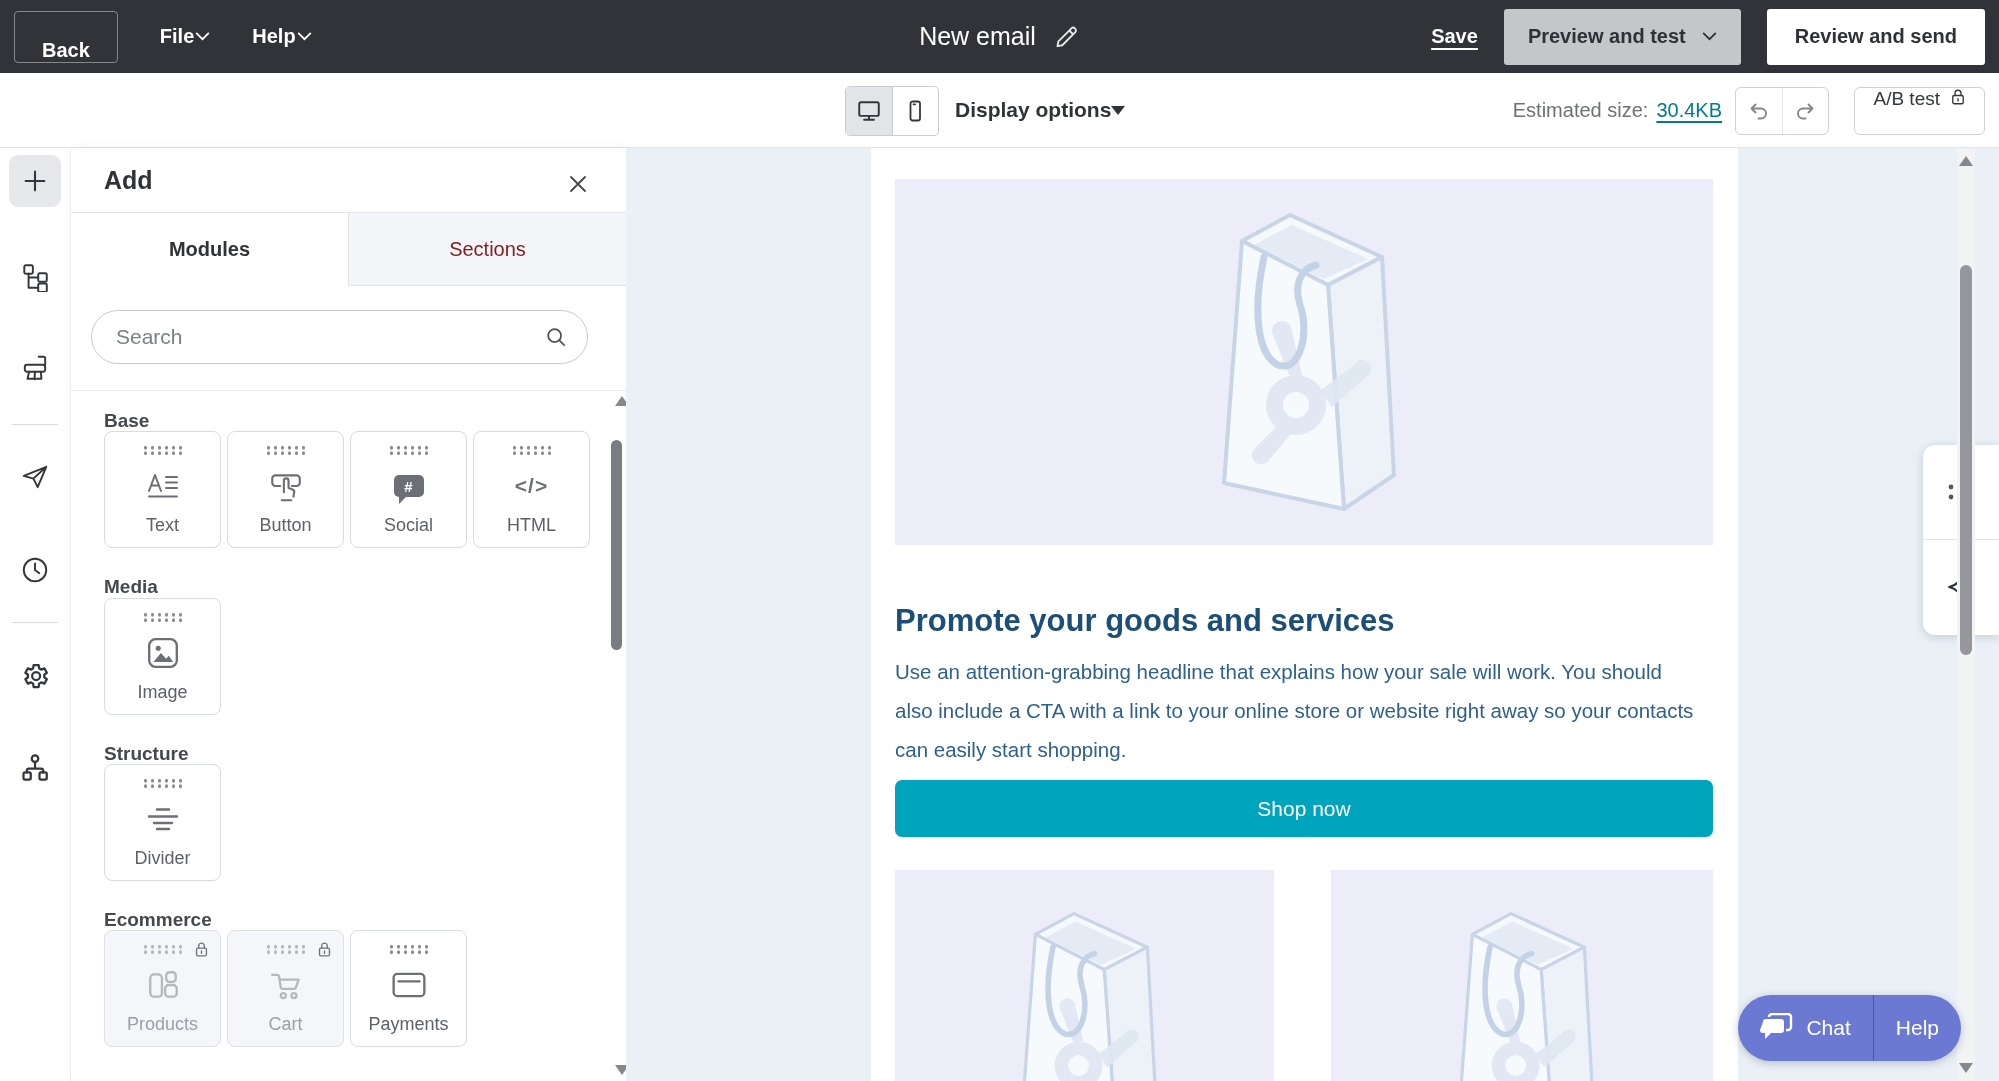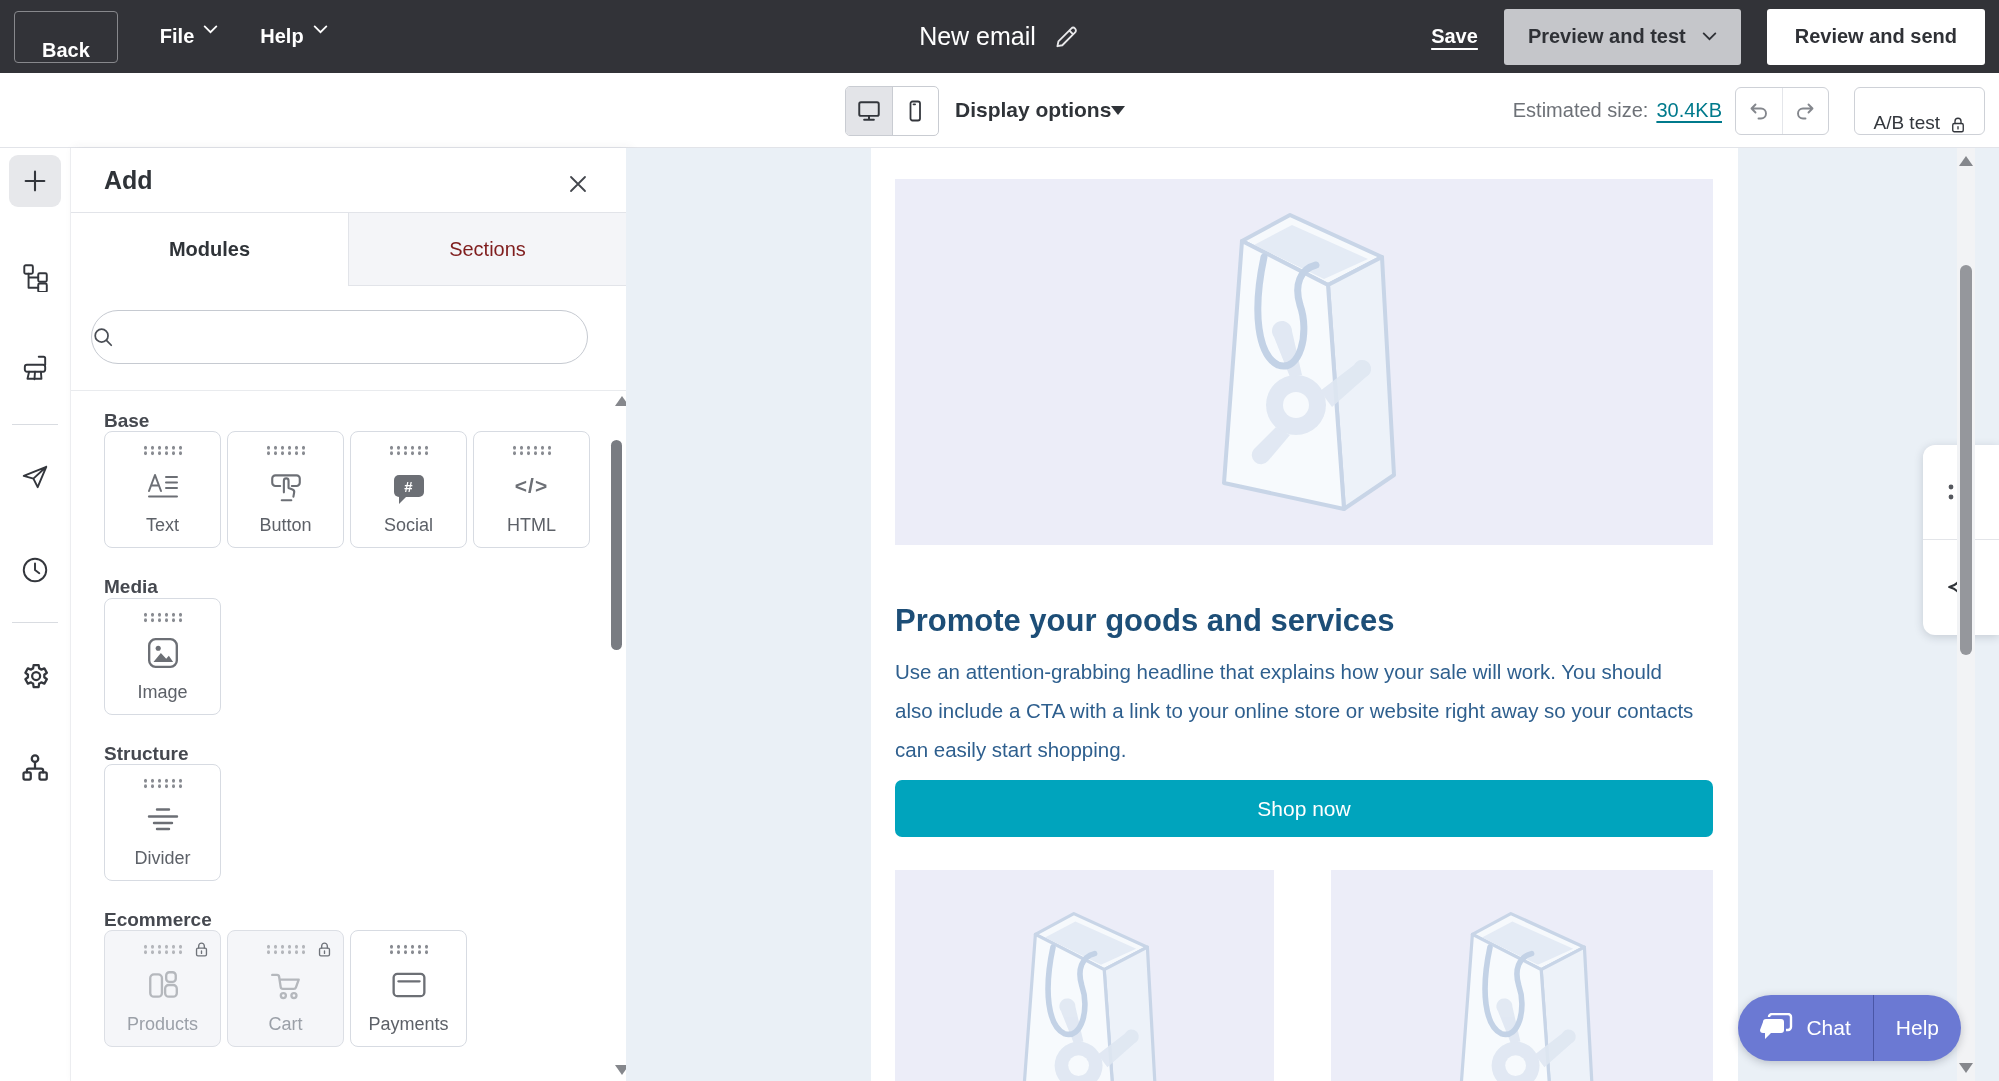--- a/index.html
+++ b/index.html
@@ -7,21 +7,21 @@
        font-family:"Liberation Sans",sans-serif;color:#33363c;
        -webkit-font-smoothing:antialiased;}
   svg{display:block}
   .st{fill:none;stroke:#33363c;stroke-width:1.8;stroke-linecap:round;stroke-linejoin:round}
 
   
   .topbar{position:absolute;left:0;top:0;width:100%;height:73px;background:#323338;
           display:flex;align-items:center;color:#fff;}
   .back-btn{margin-left:14px;height:50px;padding:0 27px;border:1px solid #87888c;border-radius:4px;
             display:flex;align-items:flex-end;font-size:20px;font-weight:700;cursor:pointer;}
-  .menu-item{display:flex;align-items:flex-start;gap:9px;font-size:20px;font-weight:700;margin-left:42px;cursor:pointer;}
+  .menu-item{display:flex;align-items:center;gap:1px;font-size:20px;font-weight:700;margin-left:42px;cursor:pointer;}
   .chev-w{width:15px;height:9px}
   .title-wrap{position:absolute;left:50%;transform:translateX(-50%);display:flex;align-items:center;gap:18px;}
   .doc-title{font-size:25px;font-weight:400;}
   .topbar-right{margin-left:auto;display:flex;align-items:center;gap:26px;margin-right:14px;}
   .save-link{font-size:20px;font-weight:700;text-decoration:underline;text-underline-offset:5px;cursor:pointer;}
   .btn-gray{height:56px;padding:0 24px;background:#c5c6ca;color:#2f3136;border-radius:3px;
             display:flex;align-items:center;gap:16px;font-size:20px;font-weight:700;cursor:pointer;}
   .btn-white{height:56px;padding:0 28px;background:#fff;color:#2f3136;border-radius:3px;
              display:flex;align-items:center;font-size:20px;font-weight:700;cursor:pointer;}
 
@@ -36,21 +36,21 @@
   .display-opts{position:absolute;left:955px;top:0;height:74px;display:flex;align-items:center;
                 font-size:21px;font-weight:700;color:#2f3338;cursor:pointer;}
   .caret{width:0;height:0;border-left:7px solid transparent;border-right:7px solid transparent;border-top:9px solid #2f3338;}
   .est{position:absolute;right:277px;top:0;height:74px;display:flex;align-items:center;gap:8px;font-size:20px;color:#6d7177;}
   .est b{color:#007a8c;font-weight:400;text-decoration:underline;text-underline-offset:4px;cursor:pointer;}
   .undo-redo{position:absolute;right:170px;top:14px;width:92px;height:46px;border:1px solid #ced1d7;
              border-radius:6px;display:flex;overflow:hidden;background:#fff;}
   .ur-cell{width:46px;display:flex;align-items:center;justify-content:center;cursor:pointer;}
   .ur-cell+.ur-cell{border-left:1px solid #e4e6ea;}
   .ab-btn{position:absolute;right:14px;top:14px;height:46px;padding:0 18px;border:1px solid #ced1d7;border-radius:6px;
-          display:flex;align-items:flex-end;gap:10px;font-size:19px;color:#33373d;background:#fff;cursor:pointer;}
+          display:flex;align-items:flex-start;gap:10px;font-size:19px;color:#33373d;background:#fff;cursor:pointer;}
 
   
   .rail{position:absolute;left:0;top:148px;width:70px;height:933px;background:#fff;}
   .rail-btn{position:absolute;left:50%;transform:translateX(-50%);width:52px;height:52px;border-radius:9px;
             display:flex;align-items:center;justify-content:center;cursor:pointer;}
   .rail-btn.sel{background:#e7e8eb;}
   .rail-div{position:absolute;left:12px;width:46px;border-top:1px solid #d9dce1;}
 
   
   .panel{position:absolute;left:70px;top:148px;width:555px;height:933px;background:#fff;
@@ -274,20 +274,21 @@
     <div class="panel-close">
       <svg width="22" height="22" viewBox="0 0 22 22">
         <path d="M4 4 L18 18 M18 4 L4 18" stroke="#43464c" stroke-width="1.8" stroke-linecap="round"></path>
       </svg>
     </div>
     <div class="tabs">
       <div class="tab active">Modules</div>
       <div class="tab idle">Sections</div>
     </div>
     <div class="search-wrap">
+      <input class="search-input" placeholder="Search" style="">
       <svg class="search-ico" width="22" height="22" viewBox="0 0 24 24">
         <circle cx="10.5" cy="10.5" r="7" fill="none" stroke="#4a4e55" stroke-width="1.9"></circle>
         <path d="M15.8 15.8 L21 21" stroke="#4a4e55" stroke-width="1.9" stroke-linecap="round"></path>
       </svg>
     </div>
 
     <div class="scrollzone">
 
       <div class="grp-label" style="top:19px">Base</div>
       <div class="tile" style="left:33px;top:40px">

